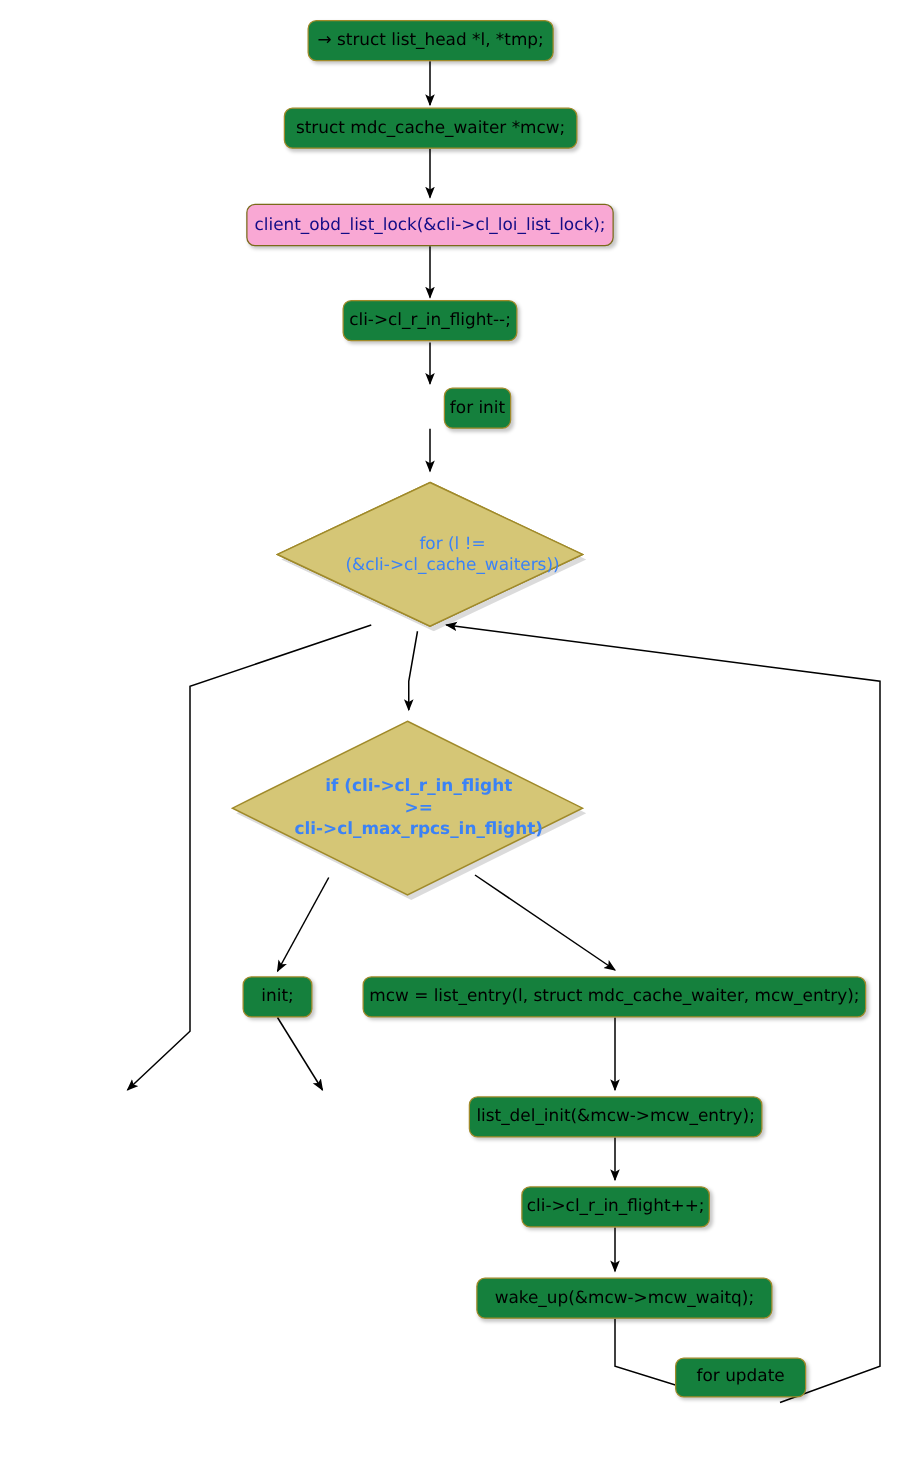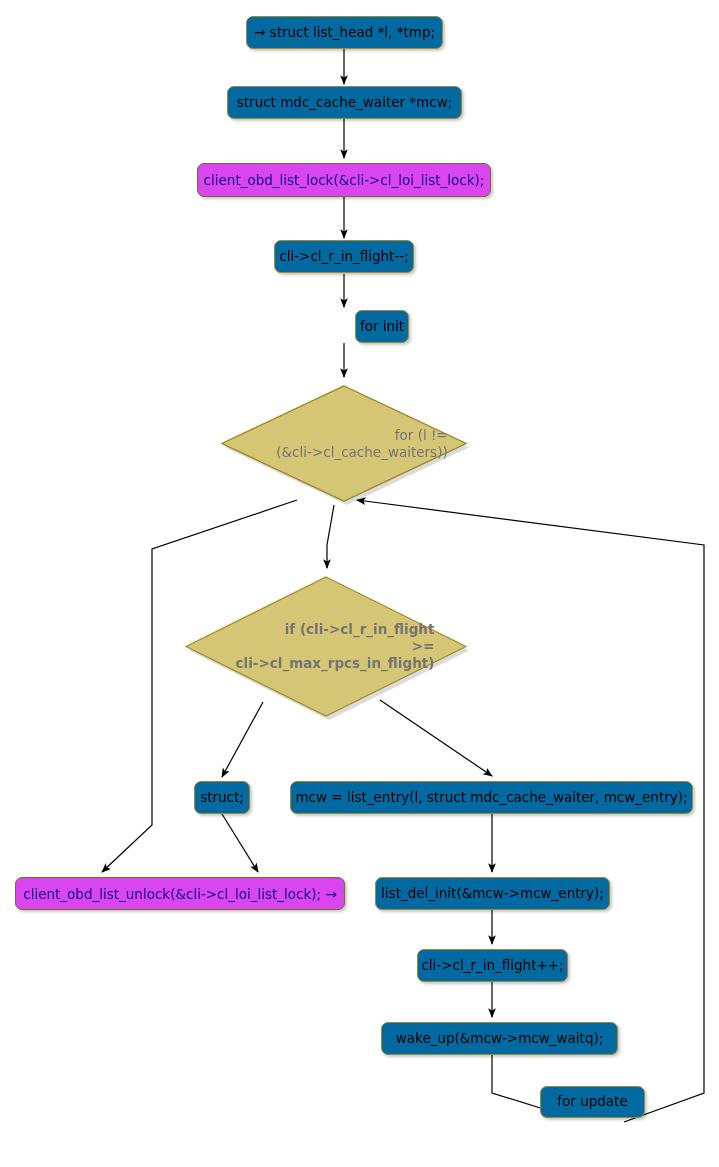--- a/index.html
+++ b/index.html
@@ -31,30 +31,30 @@
     align-items: center;
     justify-content: center;
     text-align: center;
     border: 1px solid #9a8a33;
     border-radius: 7px;
     background: #d6c playing;
     color: #000000;
     z-index: 5;
   }
   .node.activity {
-    background: #0369a1;
+    background: #15803d;
     border: 1px solid #a08a2a;
     box-shadow: 2px 2px 3px rgba(0,0,0,0.22);
     font-size: 13.5px;
     line-height: 1.18;
     padding: 0 8px;
     white-space: nowrap;
   }
   .node.highlight {
-    background: #d946ef;
+    background: #f9a8d4;
     border: 1px solid #7a6a1a;
     box-shadow: 2px 2px 3px rgba(0,0,0,0.22);
     color: #120b86;
     font-size: 13.5px;
     padding: 0 8px;
     white-space: nowrap;
   }
   .diamond {
     position: absolute;
     z-index: 5;
@@ -68,24 +68,24 @@
   }
   .diamond .dlabel {
     position: absolute;
     left: 0;
     top: 0;
     width: 100%;
     height: 100%;
     display: flex;
     align-items: center;
     justify-content: center;
-    text-align: right;
+    text-align: center;
     font-size: 13.5px;
     line-height: 1.25;
-    color: #737373;
+    color: #3b82f6;
     white-space: pre-line;
     pointer-events: none;
   }
   .diamond.d-loop .dlabel {
     justify-content: center;
     padding-left: 36px;
     box-sizing: border-box;
   }
   .diamond.d-if .dlabel {
     justify-content: center;
@@ -159,30 +159,27 @@
     <svg class="shape" viewBox="0 0 288 147">
       <polygon points="147,8 287,77.5 147,147 7,77.5" fill="#000000" opacity="0.14"></polygon>
       <polygon points="144,4 284,73.5 144,143 4,73.5" fill="#d5c676" stroke="#a08a2a" stroke-width="1.2"></polygon>
     </svg>
     <div class="dlabel">if (cli-&gt;cl_r_in_flight
 &gt;=
 cli-&gt;cl_max_rpcs_in_flight)</div>
   </div>
 
   <div class="node activity" style="left:194px; top:781px; width:56px; height:33px;">
-    <span>struct;</span>
+    <span>init;</span>
   </div>
 
   <div class="node activity" style="left:290px; top:781px; width:403px; height:33px;">
     <span>mcw = list_entry(l, struct mdc_cache_waiter, mcw_entry);</span>
   </div>
 
-  <div class="node highlight" style="left:15px; top:877px; width:330px; height:33px;">
-    <span>client_obd_list_unlock(&amp;cli-&gt;cl_loi_list_lock); →</span>
-  </div>
 
   <div class="node activity" style="left:375px; top:877px; width:235px; height:33px;">
     <span>list_del_init(&amp;mcw-&gt;mcw_entry);</span>
   </div>
 
   <div class="node activity" style="left:417px; top:949px; width:151px; height:33px;">
     <span>cli-&gt;cl_r_in_flight++;</span>
   </div>
 
   <div class="node activity" style="left:381px; top:1022px; width:237px; height:33px;">

